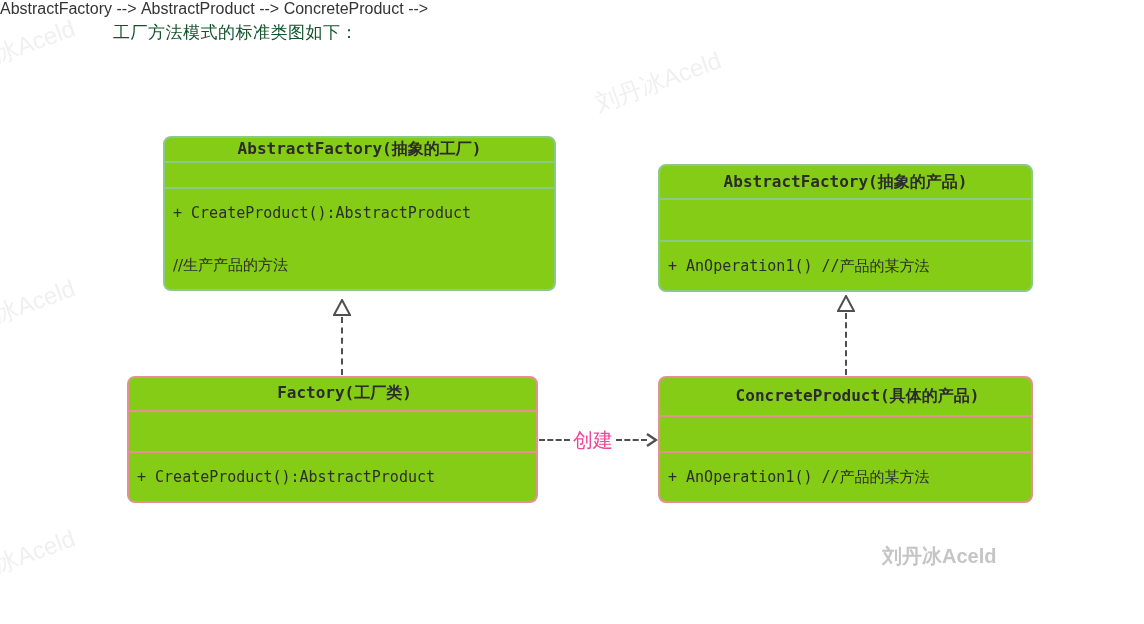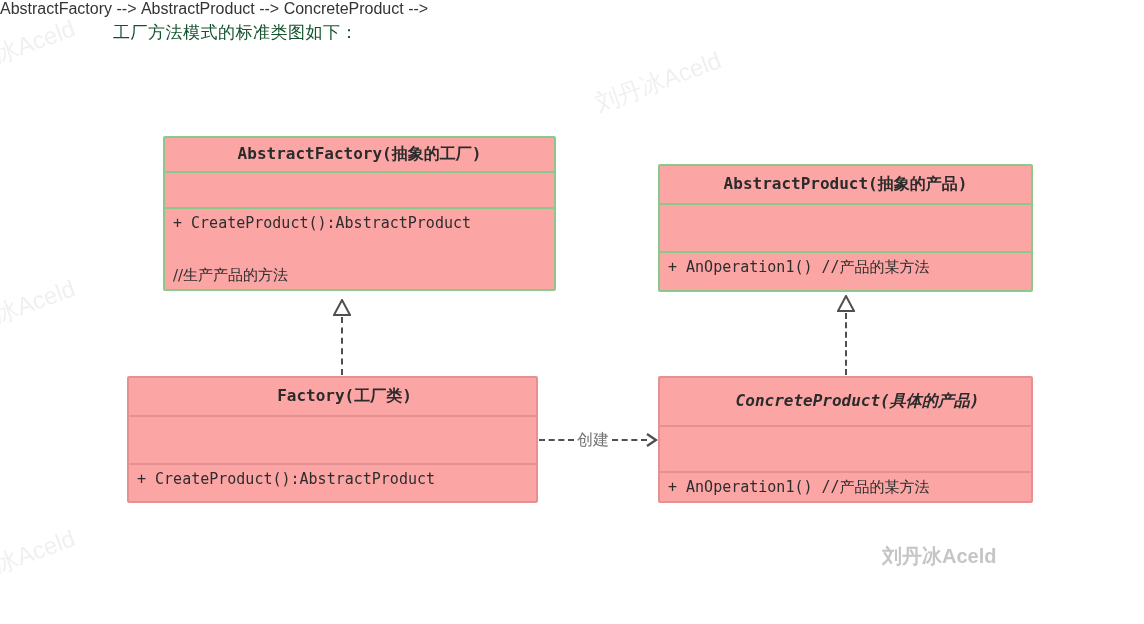--- a/index.html
+++ b/index.html
@@ -18,41 +18,41 @@
     color:#14532d;
     letter-spacing:0.5px;
     margin-left:38px;
   }
   .h1 { left:75px; top:21px; }
   .h2 { left:115px; top:64px; }
 
   
   .uml-box {
     position:absolute;
-    background:#fca5a5;
-    border-radius:2px;
+    background:#84cc16;
+    border-radius:8px;
     display:flex;
     flex-direction:column;
   }
   .uml-box.green { border:2px solid #8bc98b; }
   .uml-box.red   { border:2px solid #e59194; }
   .uml-title {
     display:flex; align-items:center; justify-content:center;
     font-family:"DejaVu Sans Mono","Liberation Mono",monospace;
     font-weight:bold;
     font-size:16px;
     color:#2b2b2b;
   }
   .uml-attrs { }
   .green .uml-title, .green .uml-attrs { border-bottom:2px solid #8bc98b; }
   .red   .uml-title, .red   .uml-attrs { border-bottom:2px solid #e59194;padding-left:24px; }
   .uml-methods {
     flex:1;
-    display:flex; flex-direction:column; 
-    padding:2px 8px;
+    display:flex; flex-direction:column; justify-content:center;
+    padding:12px 8px;
     font-family:"DejaVu Sans Mono","Liberation Mono",monospace;
     font-size:15px;
     color:#2d2d2d;
     line-height:24px;
     white-space:nowrap;
   }
   .comment-line { font-family:"DejaVu Serif","Liberation Serif",serif;margin-top:28px; }
 
   
   .v-dash {
@@ -69,22 +69,22 @@
     position:absolute;
     display:flex; align-items:center;
     height:26px;
   }
   .h-dash {
     flex:1; height:0;
     border-top:2px dashed #4f4f4f;
   }
   .h-label {
     padding:0 3px;
-    font-size:16px;
-    color:#737373;
+    font-size:20px;
+    color:#ec4899;
     white-space:nowrap;
   }
   .chevron { line-height:0; margin-left:-2px; }
 
   
   .wm {
     position:absolute;
     white-space:nowrap;
     font-size:24px;
     color:#f0f0f0;
@@ -119,39 +119,39 @@
     <div class="uml-title" style="height:43px;">AbstractFactory(抽象的工厂)</div>
     <div class="uml-attrs" style="height:45px;"></div>
     <div class="uml-methods">
       <div>+ CreateProduct():AbstractProduct</div>
       <div class="comment-line">//生产产品的方法</div>
     </div>
   </div>
 
   
   <div class="uml-box green" style="left:658px; top:164px; width:375px; height:128px;">
-    <div class="uml-title" style="height:39px;">AbstractProduct(抽象的产品)</div>
+    <div class="uml-title" style="height:39px;">AbstractFactory(抽象的产品)</div>
     <div class="uml-attrs" style="height:48px;"></div>
     <div class="uml-methods">
       <div>+ AnOperation1() //产品的某方法</div>
     </div>
   </div>
 
   
   <div class="uml-box red" style="left:127px; top:376px; width:411px; height:127px;">
     <div class="uml-title" style="height:39px;">Factory(工厂类)</div>
     <div class="uml-attrs" style="height:48px;"></div>
     <div class="uml-methods">
       <div>+ CreateProduct():AbstractProduct</div>
     </div>
   </div>
 
   
   <div class="uml-box red" style="left:658px; top:376px; width:375px; height:127px;">
-    <div class="uml-title" style="height:52px;font-style:italic;">ConcreteProduct(具体的产品)</div>
+    <div class="uml-title" style="height:52px;">ConcreteProduct(具体的产品)</div>
     <div class="uml-attrs" style="height:48px;"></div>
     <div class="uml-methods">
       <div>+ AnOperation1() //产品的某方法</div>
     </div>
   </div>
 
    AbstractFactory --&gt;
   <div class="tri" style="left:333px; top:299px;">
     <svg width="18" height="17" viewBox="0 0 18 17">
         <polygon points="9,1 17,16 1,16" fill="#ffffff" stroke="#4f4f4f" stroke-width="2"></polygon>

